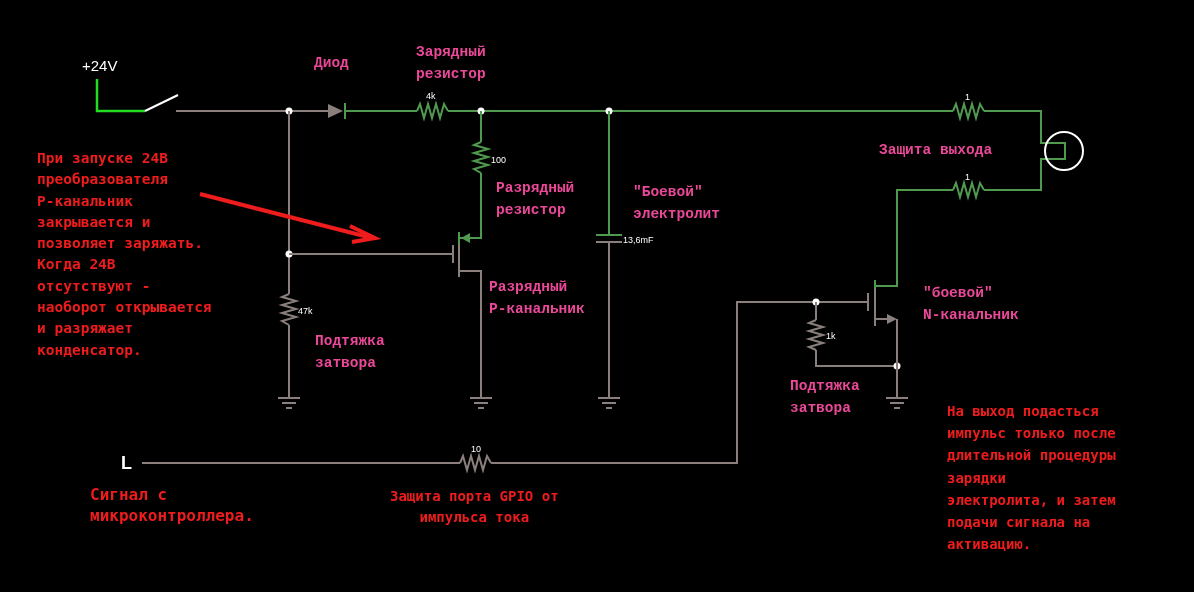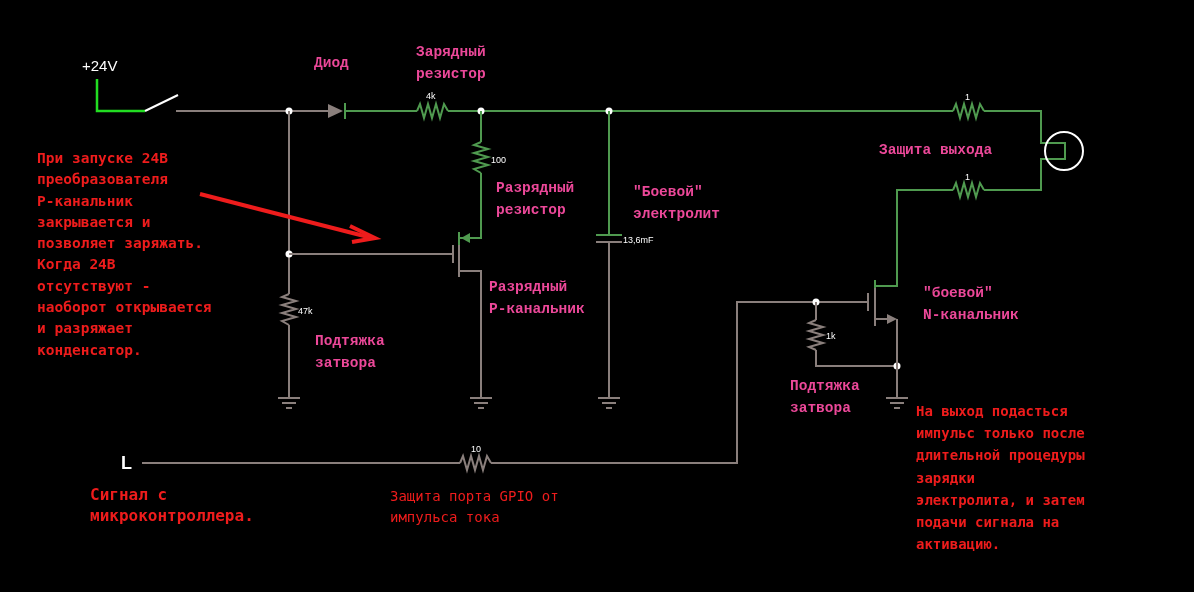--- a/index.html
+++ b/index.html
@@ -143,23 +143,23 @@
 <div class="lbl-ann" style="left:37px;top:148px;line-height:21.3px;font-weight:bold;font-size:14.5px;">При запуске 24В
 преобразователя
 P-канальник
 закрывается и
 позволяет заряжать.
 Когда 24В
 отсутствуют -
 наоборот открывается
 и разряжает
 конденсатор.</div>
-<div class="lbl-ann" style="left:916px;top:400px;line-height:22.2px;font-weight:bold;font-size:14px;">На выход подасться
+<div class="lbl-ann" style="left:947px;top:400px;line-height:22.2px;font-weight:bold;font-size:14px;">На выход подасться
 импульс только после
 длительной процедуры
 зарядки
 электролита, и затем
 подачи сигнала на
 активацию.</div>
 <div class="lbl-ann" style="left:90px;top:484px;line-height:21px;font-weight:bold;font-size:16px;">Сигнал с
 микроконтроллера.</div>
-<div class="lbl-ann" style="left:390px;top:486px;line-height:21px;font-weight:normal;font-size:14px;">Защита порта GPIO от
+<div class="lbl-ann" style="left:390px;top:486px;line-height:21px;font-weight:bold;font-size:14px;text-align:center;">Защита порта GPIO от
 импульса тока</div>
 
 </body></html>

